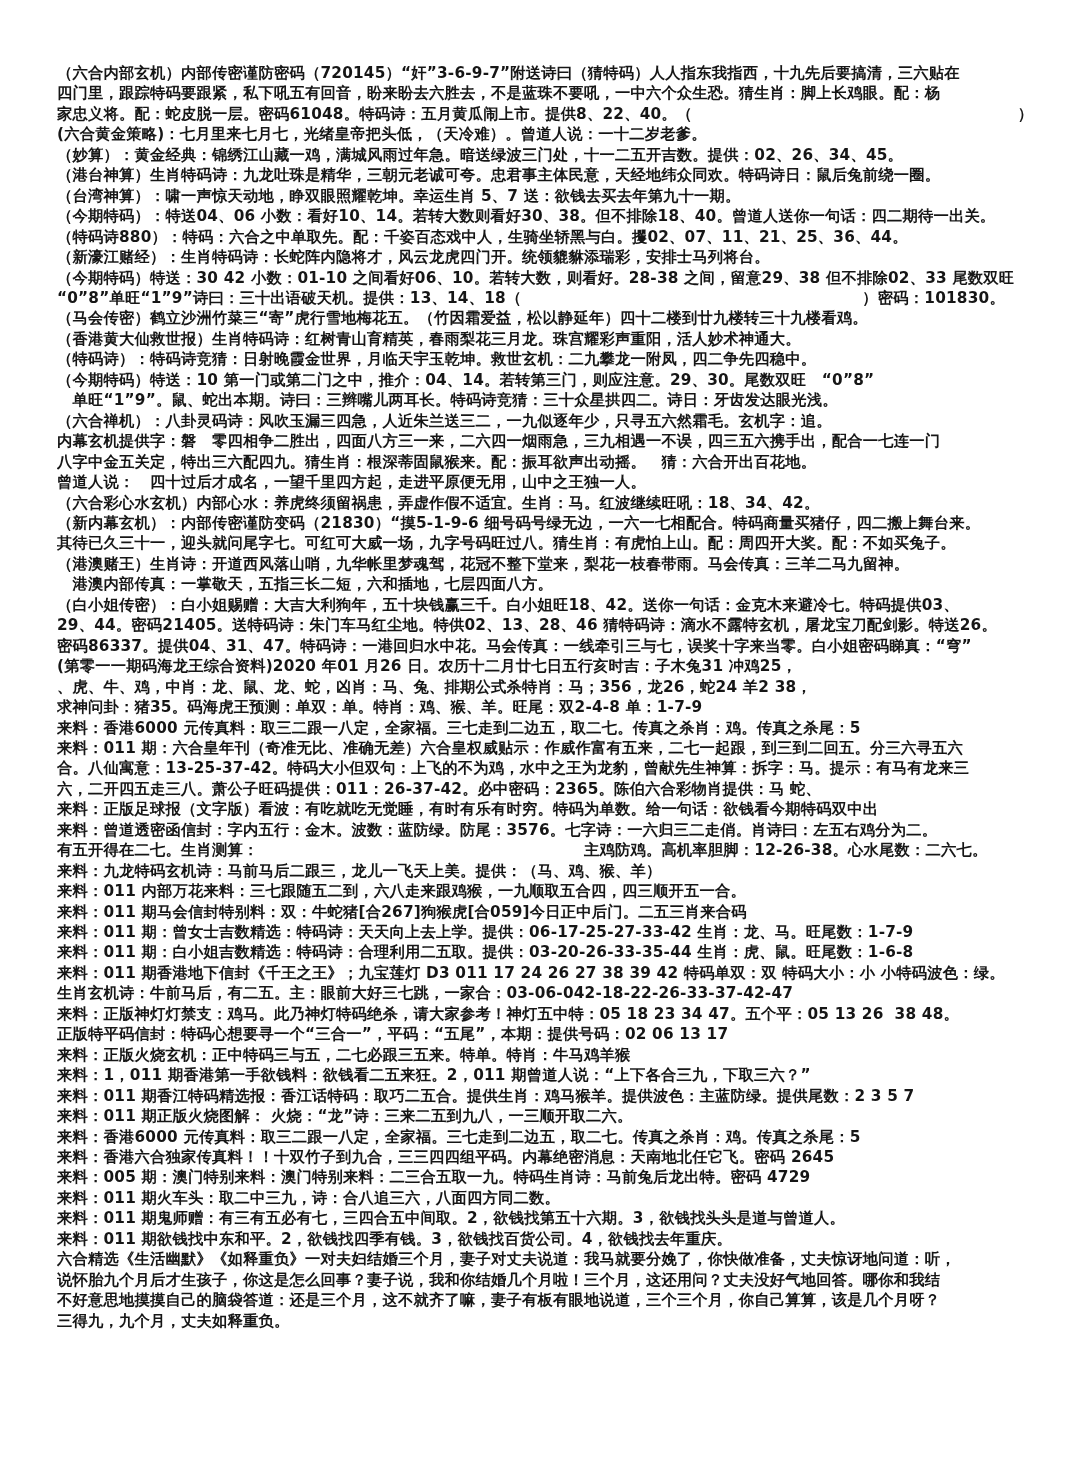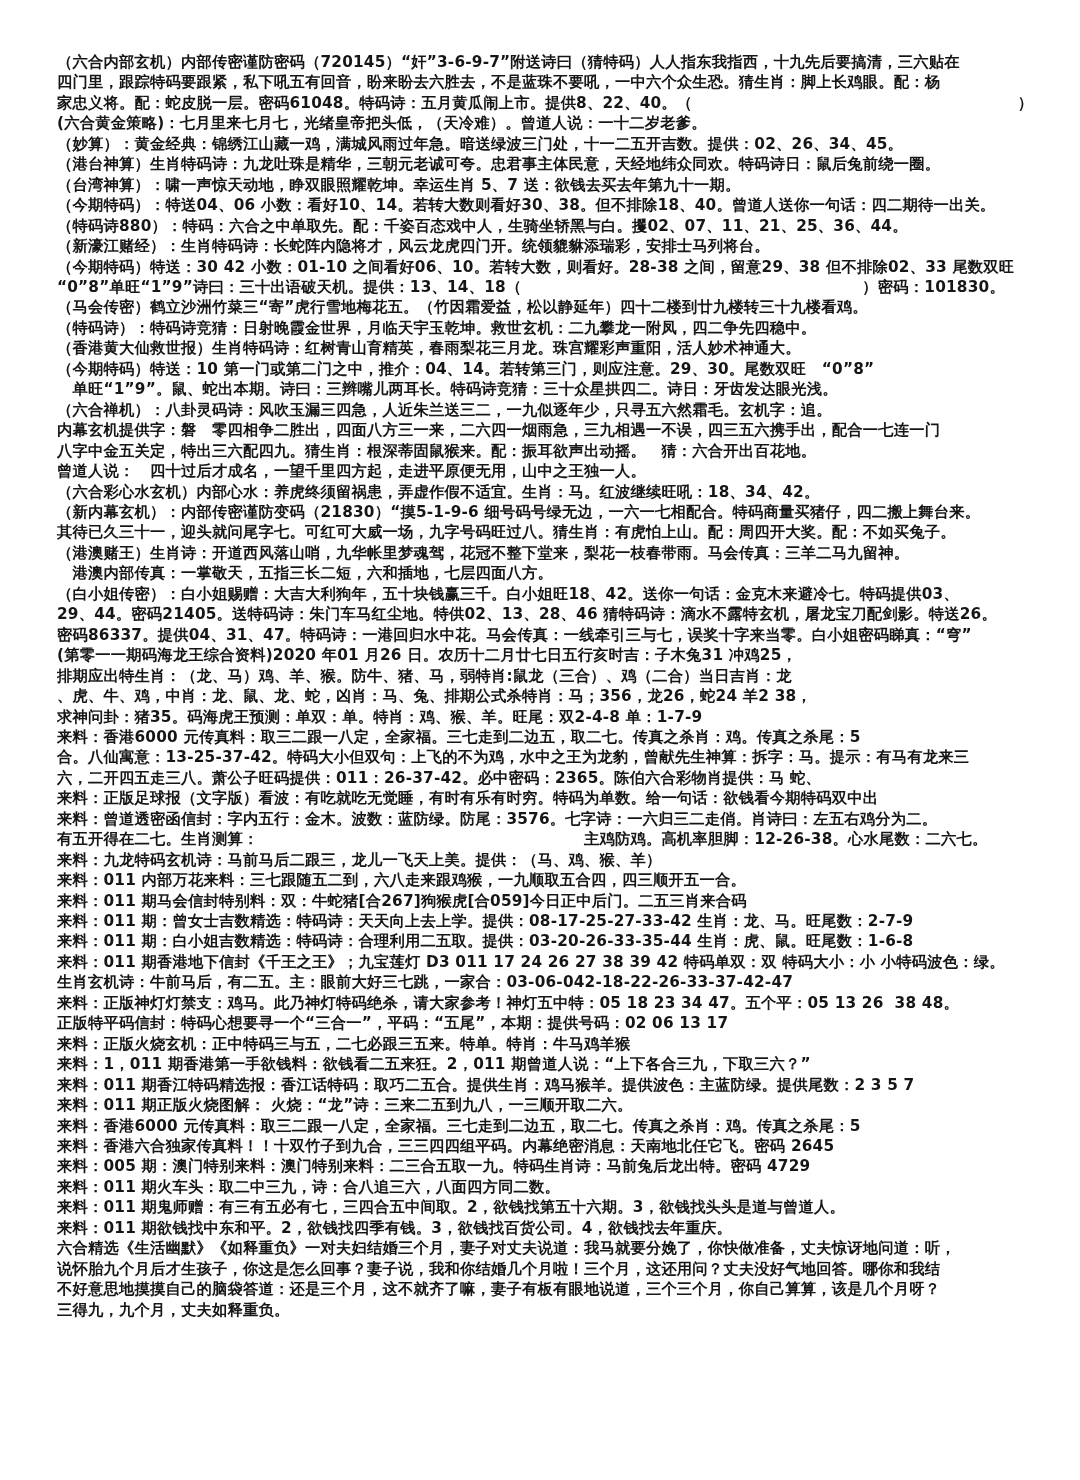--- a/index.html
+++ b/index.html
@@ -10,21 +10,21 @@
   body {
     width: 1080px;
     height: 1480px;
     position: relative;
     overflow: hidden;
     font-family: "DejaVu Sans", sans-serif;
   }
   .sheet {
     position: absolute;
     left: 57px;
-    top: 52px;
+    top: 63px;
     width: 980px;
     overflow: hidden;
   }
   .line {
     white-space: pre;
     font-family: "DejaVu Sans", sans-serif;
     font-size: 15.3px;
     line-height: 20.45px;
     font-weight: bold;
     color: #161616;
@@ -42,50 +42,50 @@
     <div class="line">(六合黄金策略)：七月里来七月七，光绪皇帝把头低，（天冷难）。曾道人说：一十二岁老爹。</div>
     <div class="line">（妙算）：黄金经典：锦绣江山藏一鸡，满城风雨过年急。暗送绿波三门处，十一二五开吉数。提供：02、26、34、45。</div>
     <div class="line">（港台神算）生肖特码诗：九龙吐珠是精华，三朝元老诚可夸。忠君事主体民意，天经地纬众同欢。特码诗日：鼠后兔前绕一圈。</div>
     <div class="line">（台湾神算）：啸一声惊天动地，睁双眼照耀乾坤。幸运生肖 5、7 送：欲钱去买去年第九十一期。</div>
     <div class="line">（今期特码）：特送04、06 小数：看好10、14。若转大数则看好30、38。但不排除18、40。曾道人送你一句话：四二期待一出关。</div>
     <div class="line">（特码诗880）：特码：六合之中单取先。配：千姿百态戏中人，生骑坐轿黑与白。攫02、07、11、21、25、36、44。</div>
     <div class="line">（新濠江赌经）：生肖特码诗：长蛇阵内隐将才，风云龙虎四门开。统领貔貅添瑞彩，安排士马列将台。</div>
     <div class="line">（今期特码）特送：30 42 小数：01-10 之间看好06、10。若转大数，则看好。28-38 之间，留意29、38 但不排除02、33 尾数双旺</div>
     <div class="line">“0”8”单旺“1”9”诗曰：三十出语破天机。提供：13、14、18（　　　　　　　　　　　　　　　　　　　　　　）密码：101830。</div>
     <div class="line">（马会传密）鹤立沙洲竹菜三“寄”虎行雪地梅花五。（竹因霜爱益，松以静延年）四十二楼到廿九楼转三十九楼看鸡。</div>
+    <div class="line">（香港黄大仙救世报）生肖特码诗：红树青山育精英，春雨梨花三月龙。珠宫耀彩声重阳，活人妙术神通大。</div>
     <div class="line">（特码诗）：特码诗竞猜：日射晚霞金世界，月临天宇玉乾坤。救世玄机：二九攀龙一附凤，四二争先四稳中。</div>
-    <div class="line">（香港黄大仙救世报）生肖特码诗：红树青山育精英，春雨梨花三月龙。珠宫耀彩声重阳，活人妙术神通大。</div>
     <div class="line">（今期特码）特送：10 第一门或第二门之中，推介：04、14。若转第三门，则应注意。29、30。尾数双旺　“0”8”</div>
     <div class="line">　单旺“1”9”。鼠、蛇出本期。诗曰：三辫嘴儿两耳长。特码诗竞猜：三十众星拱四二。诗日：牙齿发达眼光浅。</div>
     <div class="line">（六合禅机）：八卦灵码诗：风吹玉漏三四急，人近朱兰送三二，一九似逐年少，只寻五六然霜毛。玄机字：追。</div>
     <div class="line">内幕玄机提供字：磐　零四相争二胜出，四面八方三一来，二六四一烟雨急，三九相遇一不误，四三五六携手出，配合一七连一门</div>
     <div class="line">八字中金五关定，特出三六配四九。猜生肖：根深蒂固鼠猴来。配：振耳欲声出动摇。　猜：六合开出百花地。</div>
     <div class="line">曾道人说：　四十过后才成名，一望千里四方起，走进平原便无用，山中之王独一人。</div>
     <div class="line">（六合彩心水玄机）内部心水：养虎终须留祸患，弄虚作假不适宜。生肖：马。红波继续旺吼：18、34、42。</div>
     <div class="line">（新内幕玄机）：内部传密谨防变码（21830）“摸5-1-9-6 细号码号绿无边，一六一七相配合。特码商量买猪仔，四二搬上舞台来。</div>
     <div class="line">其待已久三十一，迎头就问尾字七。可红可大威一场，九字号码旺过八。猜生肖：有虎怕上山。配：周四开大奖。配：不如买兔子。</div>
     <div class="line">（港澳赌王）生肖诗：开道西风落山哨，九华帐里梦魂驾，花冠不整下堂来，梨花一枝春带雨。马会传真：三羊二马九留神。</div>
     <div class="line">　港澳内部传真：一掌敬天，五指三长二短，六和插地，七层四面八方。</div>
     <div class="line">（白小姐传密）：白小姐赐赠：大吉大利狗年，五十块钱赢三千。白小姐旺18、42。送你一句话：金克木来避冷七。特码提供03、</div>
     <div class="line">29、44。密码21405。送特码诗：朱门车马红尘地。特供02、13、28、46 猜特码诗：滴水不露特玄机，屠龙宝刀配剑影。特送26。</div>
     <div class="line">密码86337。提供04、31、47。特码诗：一港回归水中花。马会传真：一线牵引三与七，误奖十字来当零。白小姐密码睇真：“穹”</div>
     <div class="line">(第零一一期码海龙王综合资料)2020 年01 月26 日。农历十二月廿七日五行亥时吉：子木兔31 冲鸡25，</div>
-    <div class="line">排期应出特生肖：（龙、马）鸡、羊、猴。防牛、猪、马，弱特肖:鼠龙（三合）、鸡（二合）当日吉肖：龙</div>
     <div class="line">、虎、牛、鸡，中肖：龙、鼠、龙、蛇，凶肖：马、兔、排期公式杀特肖：马；356，龙26，蛇24 羊2 38，</div>
     <div class="line">求神问卦：猪35。码海虎王预测：单双：单。特肖：鸡、猴、羊。旺尾：双2-4-8 单：1-7-9</div>
     <div class="line">来料：香港6000 元传真料：取三二跟一八定，全家福。三七走到二边五，取二七。传真之杀肖：鸡。传真之杀尾：5</div>
+    <div class="line">来料：011 期：六合皇年刊（奇准无比、准确无差）六合皇权威贴示：作威作富有五来，二七一起跟，到三到二回五。分三六寻五六</div>
     <div class="line">合。八仙寓意：13-25-37-42。特码大小但双句：上飞的不为鸡，水中之王为龙豹，曾献先生神算：拆字：马。提示：有马有龙来三</div>
     <div class="line">六，二开四五走三八。萧公子旺码提供：011：26-37-42。必中密码：2365。陈伯六合彩物肖提供：马 蛇、</div>
     <div class="line">来料：正版足球报（文字版）看波：有吃就吃无觉睡，有时有乐有时穷。特码为单数。给一句话：欲钱看今期特码双中出</div>
     <div class="line">来料：曾道透密函信封：字内五行：金木。波数：蓝防绿。防尾：3576。七字诗：一六归三二走俏。肖诗曰：左五右鸡分为二。</div>
     <div class="line">有五开得在二七。生肖测算：　　　　　　　　　　　　　　　　　　　　　主鸡防鸡。高机率胆脚：12-26-38。心水尾数：二六七。</div>
     <div class="line">来料：九龙特码玄机诗：马前马后二跟三，龙儿一飞天上美。提供：（马、鸡、猴、羊）</div>
     <div class="line">来料：011 内部万花来料：三七跟随五二到，六八走来跟鸡猴，一九顺取五合四，四三顺开五一合。</div>
     <div class="line">来料：011 期马会信封特别料：双：牛蛇猪[合267]狗猴虎[合059]今日正中后门。二五三肖来合码</div>
-    <div class="line">来料：011 期：曾女士吉数精选：特码诗：天天向上去上学。提供：08-17-25-27-33-42 生肖：龙、马。旺尾数：2-7-9</div>
+    <div class="line">来料：011 期：曾女士吉数精选：特码诗：天天向上去上学。提供：06-17-25-27-33-42 生肖：龙、马。旺尾数：1-7-9</div>
     <div class="line">来料：011 期：白小姐吉数精选：特码诗：合理利用二五取。提供：03-20-26-33-35-44 生肖：虎、鼠。旺尾数：1-6-8</div>
     <div class="line">来料：011 期香港地下信封《千王之王》；九宝莲灯 D3 011 17 24 26 27 38 39 42 特码单双：双 特码大小：小 小特码波色：绿。</div>
     <div class="line">生肖玄机诗：牛前马后，有二五。主：眼前大好三七跳，一家合：03-06-042-18-22-26-33-37-42-47</div>
     <div class="line">来料：正版神灯灯禁支：鸡马。此乃神灯特码绝杀，请大家参考！神灯五中特：05 18 23 34 47。五个平：05 13 26  38 48。</div>
     <div class="line">正版特平码信封：特码心想要寻一个“三合一”，平码：“五尾”，本期：提供号码：02 06 13 17</div>
     <div class="line">来料：正版火烧玄机：正中特码三与五，二七必跟三五来。特单。特肖：牛马鸡羊猴</div>
     <div class="line">来料：1，011 期香港第一手欲钱料：欲钱看二五来狂。2，011 期曾道人说：“上下各合三九，下取三六？”</div>
     <div class="line">来料：011 期香江特码精选报：香江话特码：取巧二五合。提供生肖：鸡马猴羊。提供波色：主蓝防绿。提供尾数：2 3 5 7</div>
     <div class="line">来料：011 期正版火烧图解： 火烧：“龙”诗：三来二五到九八，一三顺开取二六。</div>
     <div class="line">来料：香港6000 元传真料：取三二跟一八定，全家福。三七走到二边五，取二七。传真之杀肖：鸡。传真之杀尾：5</div>

